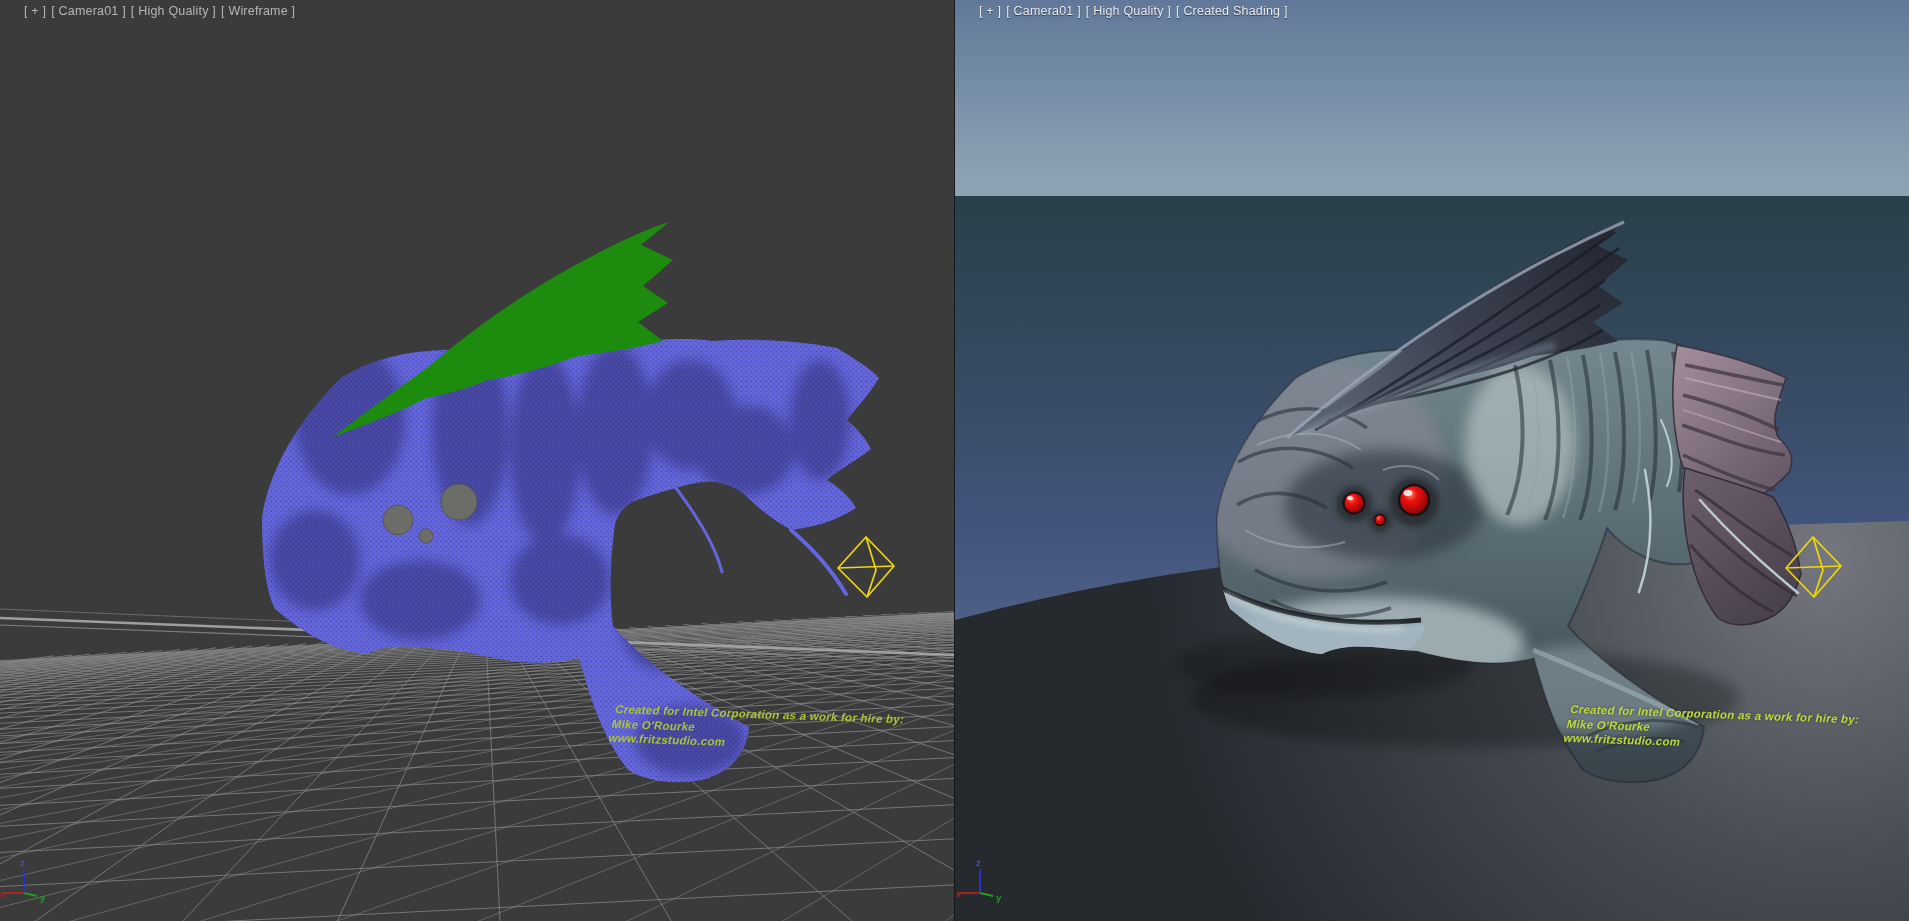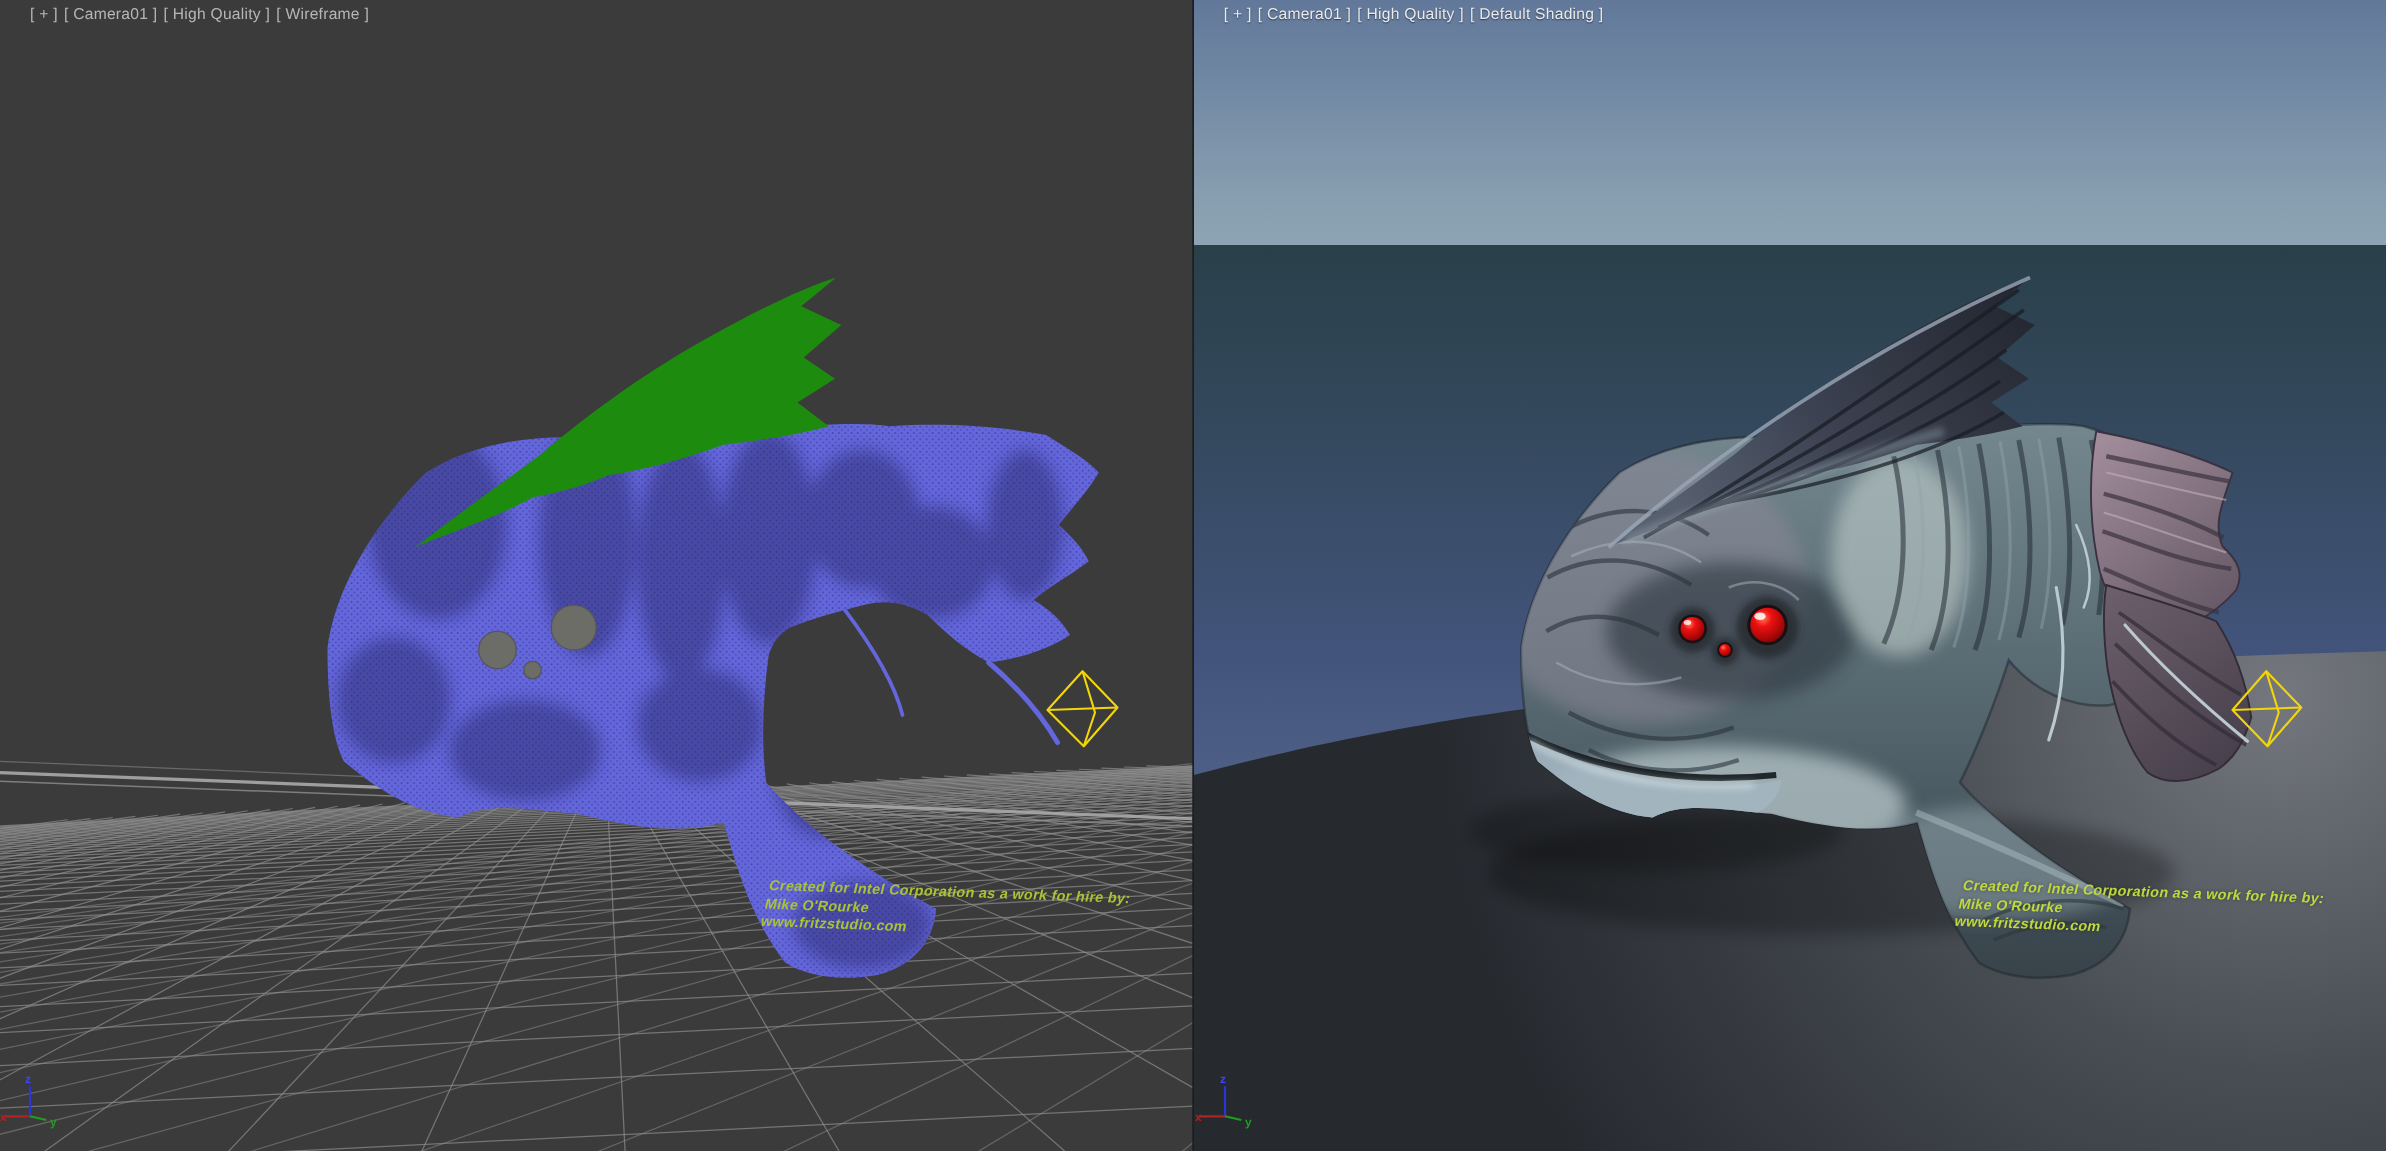--- a/index.html
+++ b/index.html
@@ -540,21 +540,21 @@
         <line x1="25" y1="893" x2="5" y2="893" stroke="#b32222" stroke-width="1.8"></line>
         <line x1="25" y1="893" x2="25" y2="869" stroke="#2b35cf" stroke-width="1.8"></line>
         <line x1="25" y1="893" x2="38" y2="896" stroke="#1f9e1f" stroke-width="1.8"></line>
         <text x="1" y="897" fill="#b32222">x</text>
         <text x="41" y="901" fill="#1f9e1f">y</text>
         <text x="21" y="866" fill="#3b45ff">z</text>
       </g>
     </svg>
 
     <div class="vp-label">
-      <span>[ + ]</span><span>[ Camera01 ]</span><span>[ High Quality ]</span><span>[ Default Shading ]</span>
+      <span>[ + ]</span><span>[ Camera01 ]</span><span>[ High Quality ]</span><span>[ Created Shading ]</span>
     </div>
 
     <div class="watermark">
       <div>Created for Intel Corporation as a work for hire by:</div>
       <div>Mike O'Rourke</div>
       <div>www.fritzstudio.com</div>
     </div>
   </div>
 </div>
 

